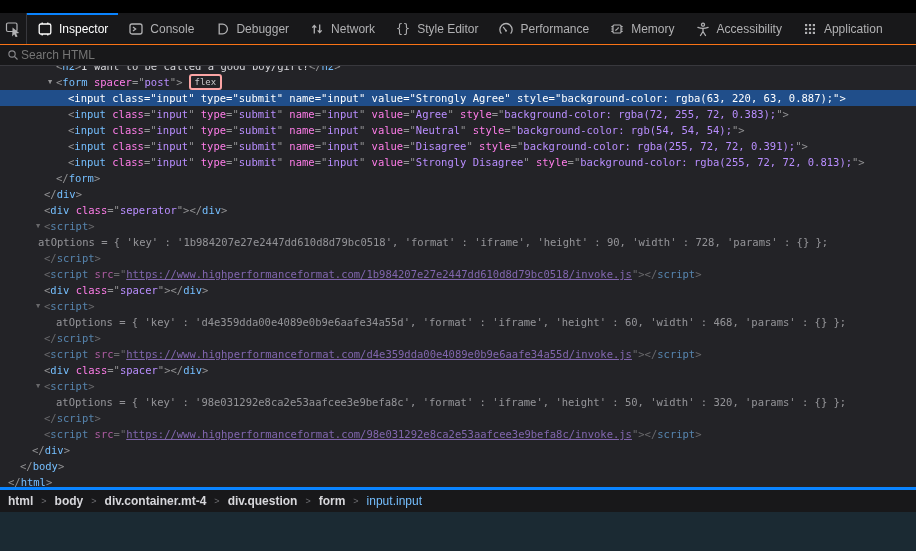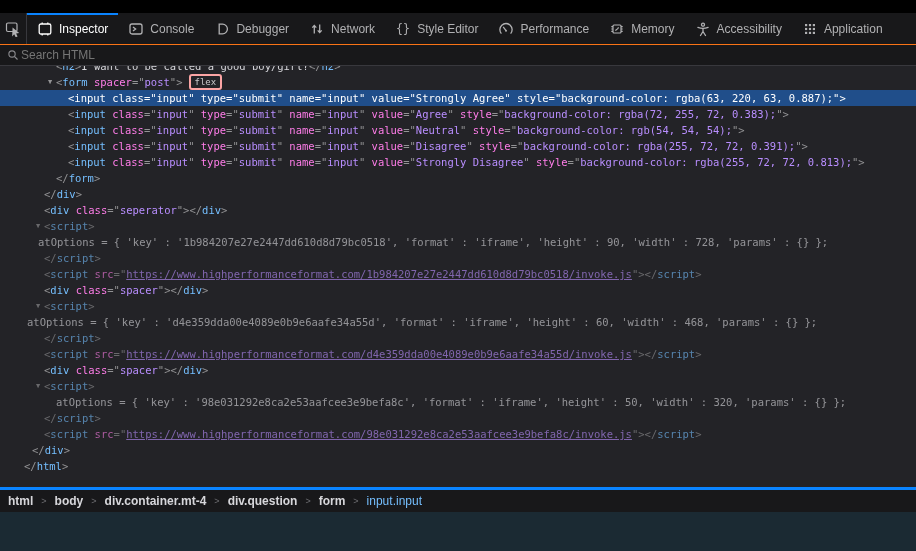--- a/index.html
+++ b/index.html
@@ -213,30 +213,31 @@
     <div class="row" style="padding-left: 68px;"><span class="p">&lt;</span><span class="g">input</span><span class="x"> </span><span class="a">class</span><span class="p">="</span><span class="v">input</span><span class="p">"</span><span class="x"> </span><span class="a">type</span><span class="p">="</span><span class="v">submit</span><span class="p">"</span><span class="x"> </span><span class="a">name</span><span class="p">="</span><span class="v">input</span><span class="p">"</span><span class="x"> </span><span class="a">value</span><span class="p">="</span><span class="v">Strongly Disagree</span><span class="p">"</span><span class="x"> </span><span class="a">style</span><span class="p">="</span><span class="v">background-color: rgba(255, 72, 72, 0.813);</span><span class="p">"&gt;</span></div>
     <div class="row" style="padding-left: 56px;"><span class="p">&lt;/</span><span class="g">form</span><span class="p">&gt;</span></div>
     <div class="row" style="padding-left: 44px;"><span class="p">&lt;/</span><span class="g">div</span><span class="p">&gt;</span></div>
     <div class="row" style="padding-left: 44px;"><span class="p">&lt;</span><span class="g">div</span><span class="x"> </span><span class="a">class</span><span class="p">="</span><span class="v">seperator</span><span class="p">"&gt;</span><span class="p">&lt;/</span><span class="g">div</span><span class="p">&gt;</span></div>
     <div class="row faded" style="padding-left: 44px;"><span class="twisty" style="left: 33px;">▼</span><span class="p">&lt;</span><span class="g">script</span><span class="p">&gt;</span></div>
     <div class="row faded" style="padding-left: 29px; margin-left: 9px;"><span class="x">atOptions = { 'key' : '1b984207e27e2447dd610d8d79bc0518', 'format' : 'iframe', 'height' : 90, 'width' : 728, 'params' : {} };</span></div>
     <div class="row faded" style="padding-left: 44px;"><span class="p">&lt;/</span><span class="g">script</span><span class="p">&gt;</span></div>
     <div class="row faded" style="padding-left: 44px;"><span class="p">&lt;</span><span class="g">script</span><span class="x"> </span><span class="a">src</span><span class="p">="</span><span class="l">https://www.highperformanceformat.com/1b984207e27e2447dd610d8d79bc0518/invoke.js</span><span class="p">"&gt;</span><span class="p">&lt;/</span><span class="g">script</span><span class="p">&gt;</span></div>
     <div class="row" style="padding-left: 44px;"><span class="p">&lt;</span><span class="g">div</span><span class="x"> </span><span class="a">class</span><span class="p">="</span><span class="v">spacer</span><span class="p">"&gt;</span><span class="p">&lt;/</span><span class="g">div</span><span class="p">&gt;</span></div>
     <div class="row faded" style="padding-left: 44px;"><span class="twisty" style="left: 33px;">▼</span><span class="p">&lt;</span><span class="g">script</span><span class="p">&gt;</span></div>
-    <div class="row faded" style="padding-left: 27px;"><span class="x">atOptions = { 'key' : 'd4e359dda00e4089e0b9e6aafe34a55d', 'format' : 'iframe', 'height' : 60, 'width' : 468, 'params' : {} };</span></div>
+    <div class="row faded" style="padding-left: 56px;"><span class="x">atOptions = { 'key' : 'd4e359dda00e4089e0b9e6aafe34a55d', 'format' : 'iframe', 'height' : 60, 'width' : 468, 'params' : {} };</span></div>
     <div class="row faded" style="padding-left: 44px;"><span class="p">&lt;/</span><span class="g">script</span><span class="p">&gt;</span></div>
     <div class="row faded" style="padding-left: 44px;"><span class="p">&lt;</span><span class="g">script</span><span class="x"> </span><span class="a">src</span><span class="p">="</span><span class="l">https://www.highperformanceformat.com/d4e359dda00e4089e0b9e6aafe34a55d/invoke.js</span><span class="p">"&gt;</span><span class="p">&lt;/</span><span class="g">script</span><span class="p">&gt;</span></div>
     <div class="row" style="padding-left: 44px;"><span class="p">&lt;</span><span class="g">div</span><span class="x"> </span><span class="a">class</span><span class="p">="</span><span class="v">spacer</span><span class="p">"&gt;</span><span class="p">&lt;/</span><span class="g">div</span><span class="p">&gt;</span></div>
     <div class="row faded" style="padding-left: 44px;"><span class="twisty" style="left: 33px;">▼</span><span class="p">&lt;</span><span class="g">script</span><span class="p">&gt;</span></div>
     <div class="row faded" style="padding-left: 56px;"><span class="x">atOptions = { 'key' : '98e031292e8ca2e53aafcee3e9befa8c', 'format' : 'iframe', 'height' : 50, 'width' : 320, 'params' : {} };</span></div>
     <div class="row faded" style="padding-left: 44px;"><span class="p">&lt;/</span><span class="g">script</span><span class="p">&gt;</span></div>
     <div class="row faded" style="padding-left: 44px;"><span class="p">&lt;</span><span class="g">script</span><span class="x"> </span><span class="a">src</span><span class="p">="</span><span class="l">https://www.highperformanceformat.com/98e031292e8ca2e53aafcee3e9befa8c/invoke.js</span><span class="p">"&gt;</span><span class="p">&lt;/</span><span class="g">script</span><span class="p">&gt;</span></div>
     <div class="row" style="padding-left: 32px;"><span class="p">&lt;/</span><span class="g">div</span><span class="p">&gt;</span></div>
-    <div class="row" style="padding-left: 24px;"><span class="p">&lt;/</span><span class="g">html</span><span class="p">&gt;</span></div>
+    <div class="row" style="padding-left: 20px;"><span class="p">&lt;/</span><span class="g">body</span><span class="p">&gt;</span></div>
+    <div class="row" style="padding-left: 8px;"><span class="p">&lt;/</span><span class="g">html</span><span class="p">&gt;</span></div>
   </div>
 
 <div class="splitter"></div>
 
 <div class="crumbbar" id="crumbs-host">
     <span class="crumb">html</span>
     <span class="crumb-sep">&gt;</span>
     <span class="crumb">body</span>
     <span class="crumb-sep">&gt;</span>
     <span class="crumb">div.container.mt-4</span>

